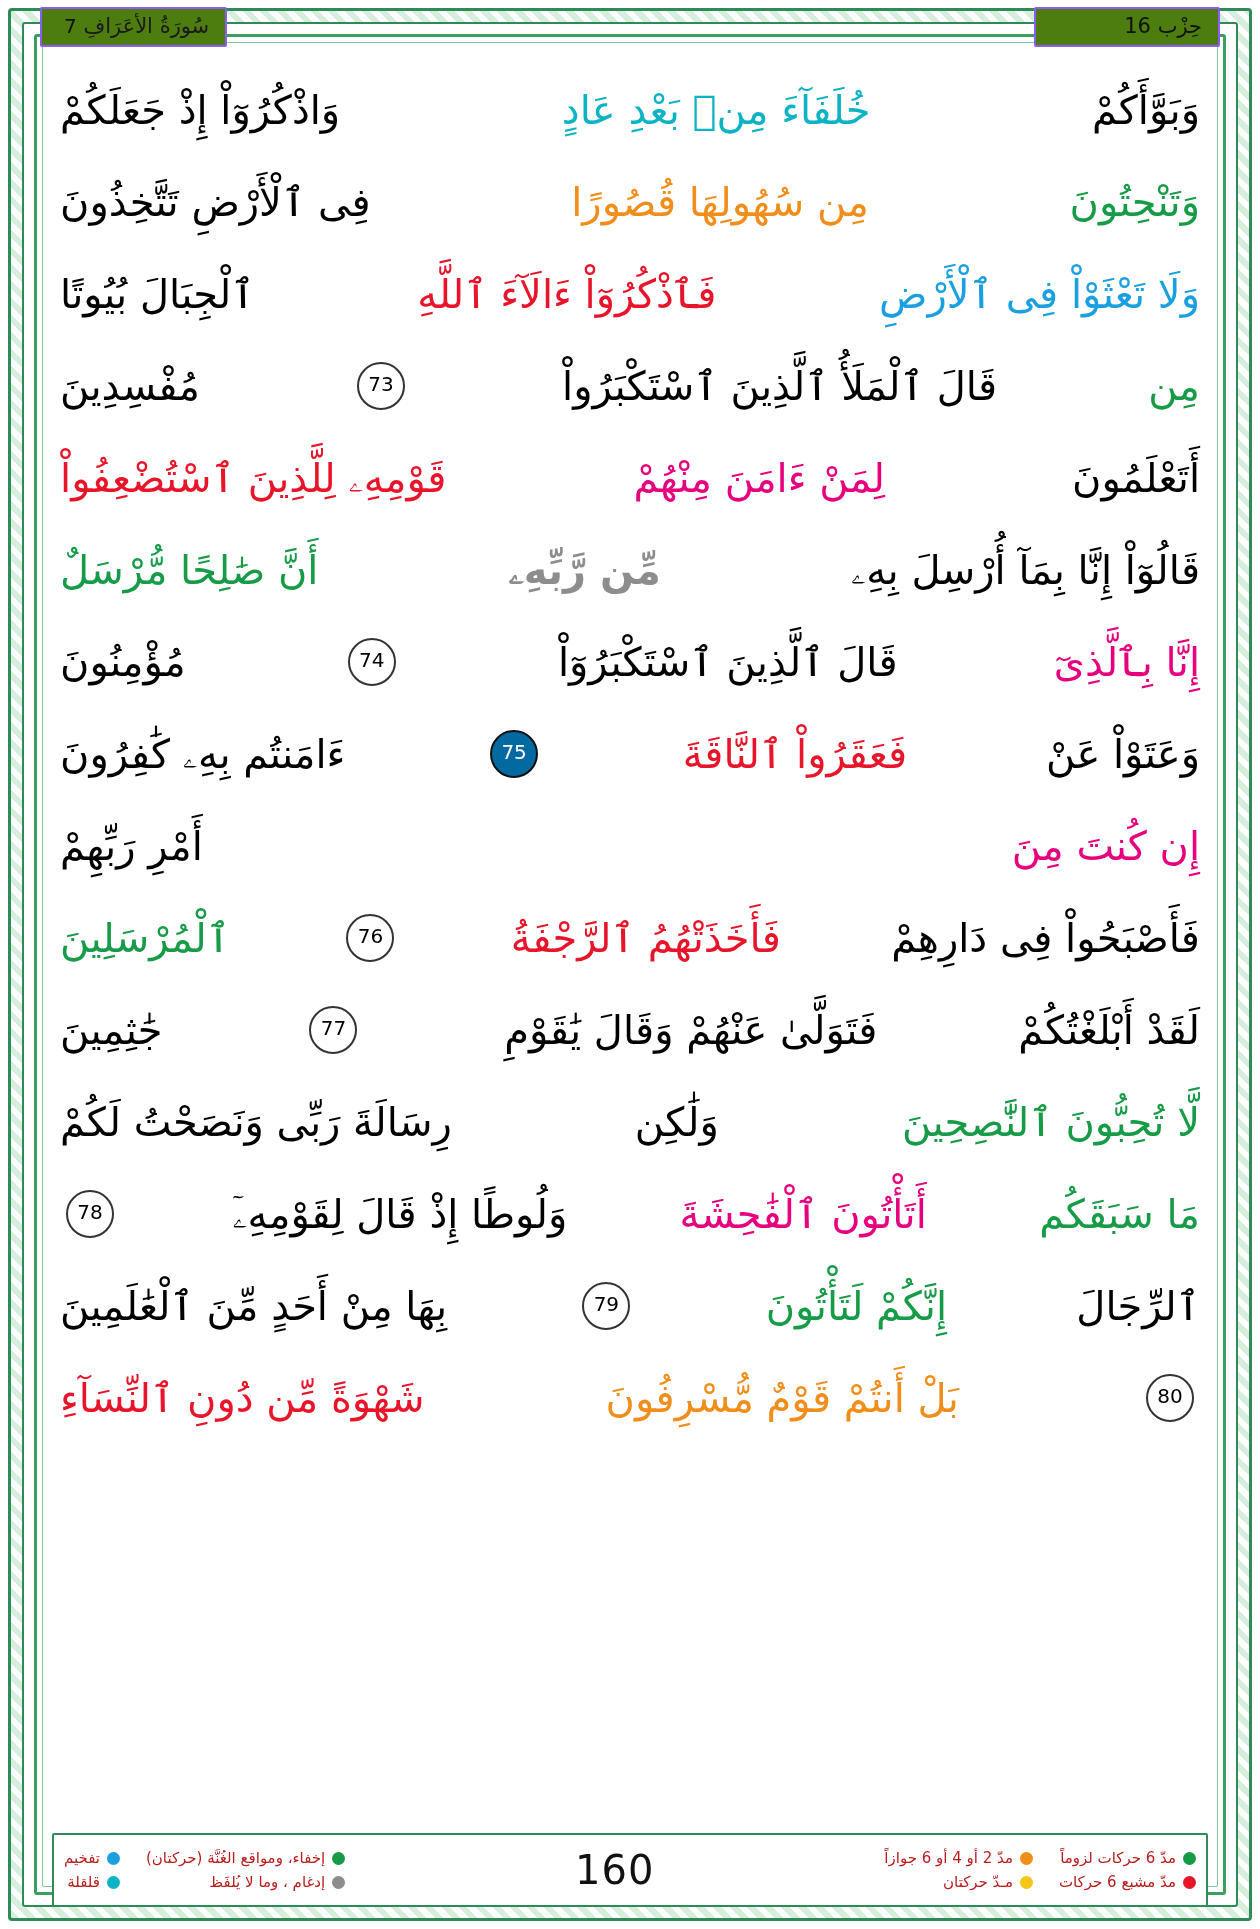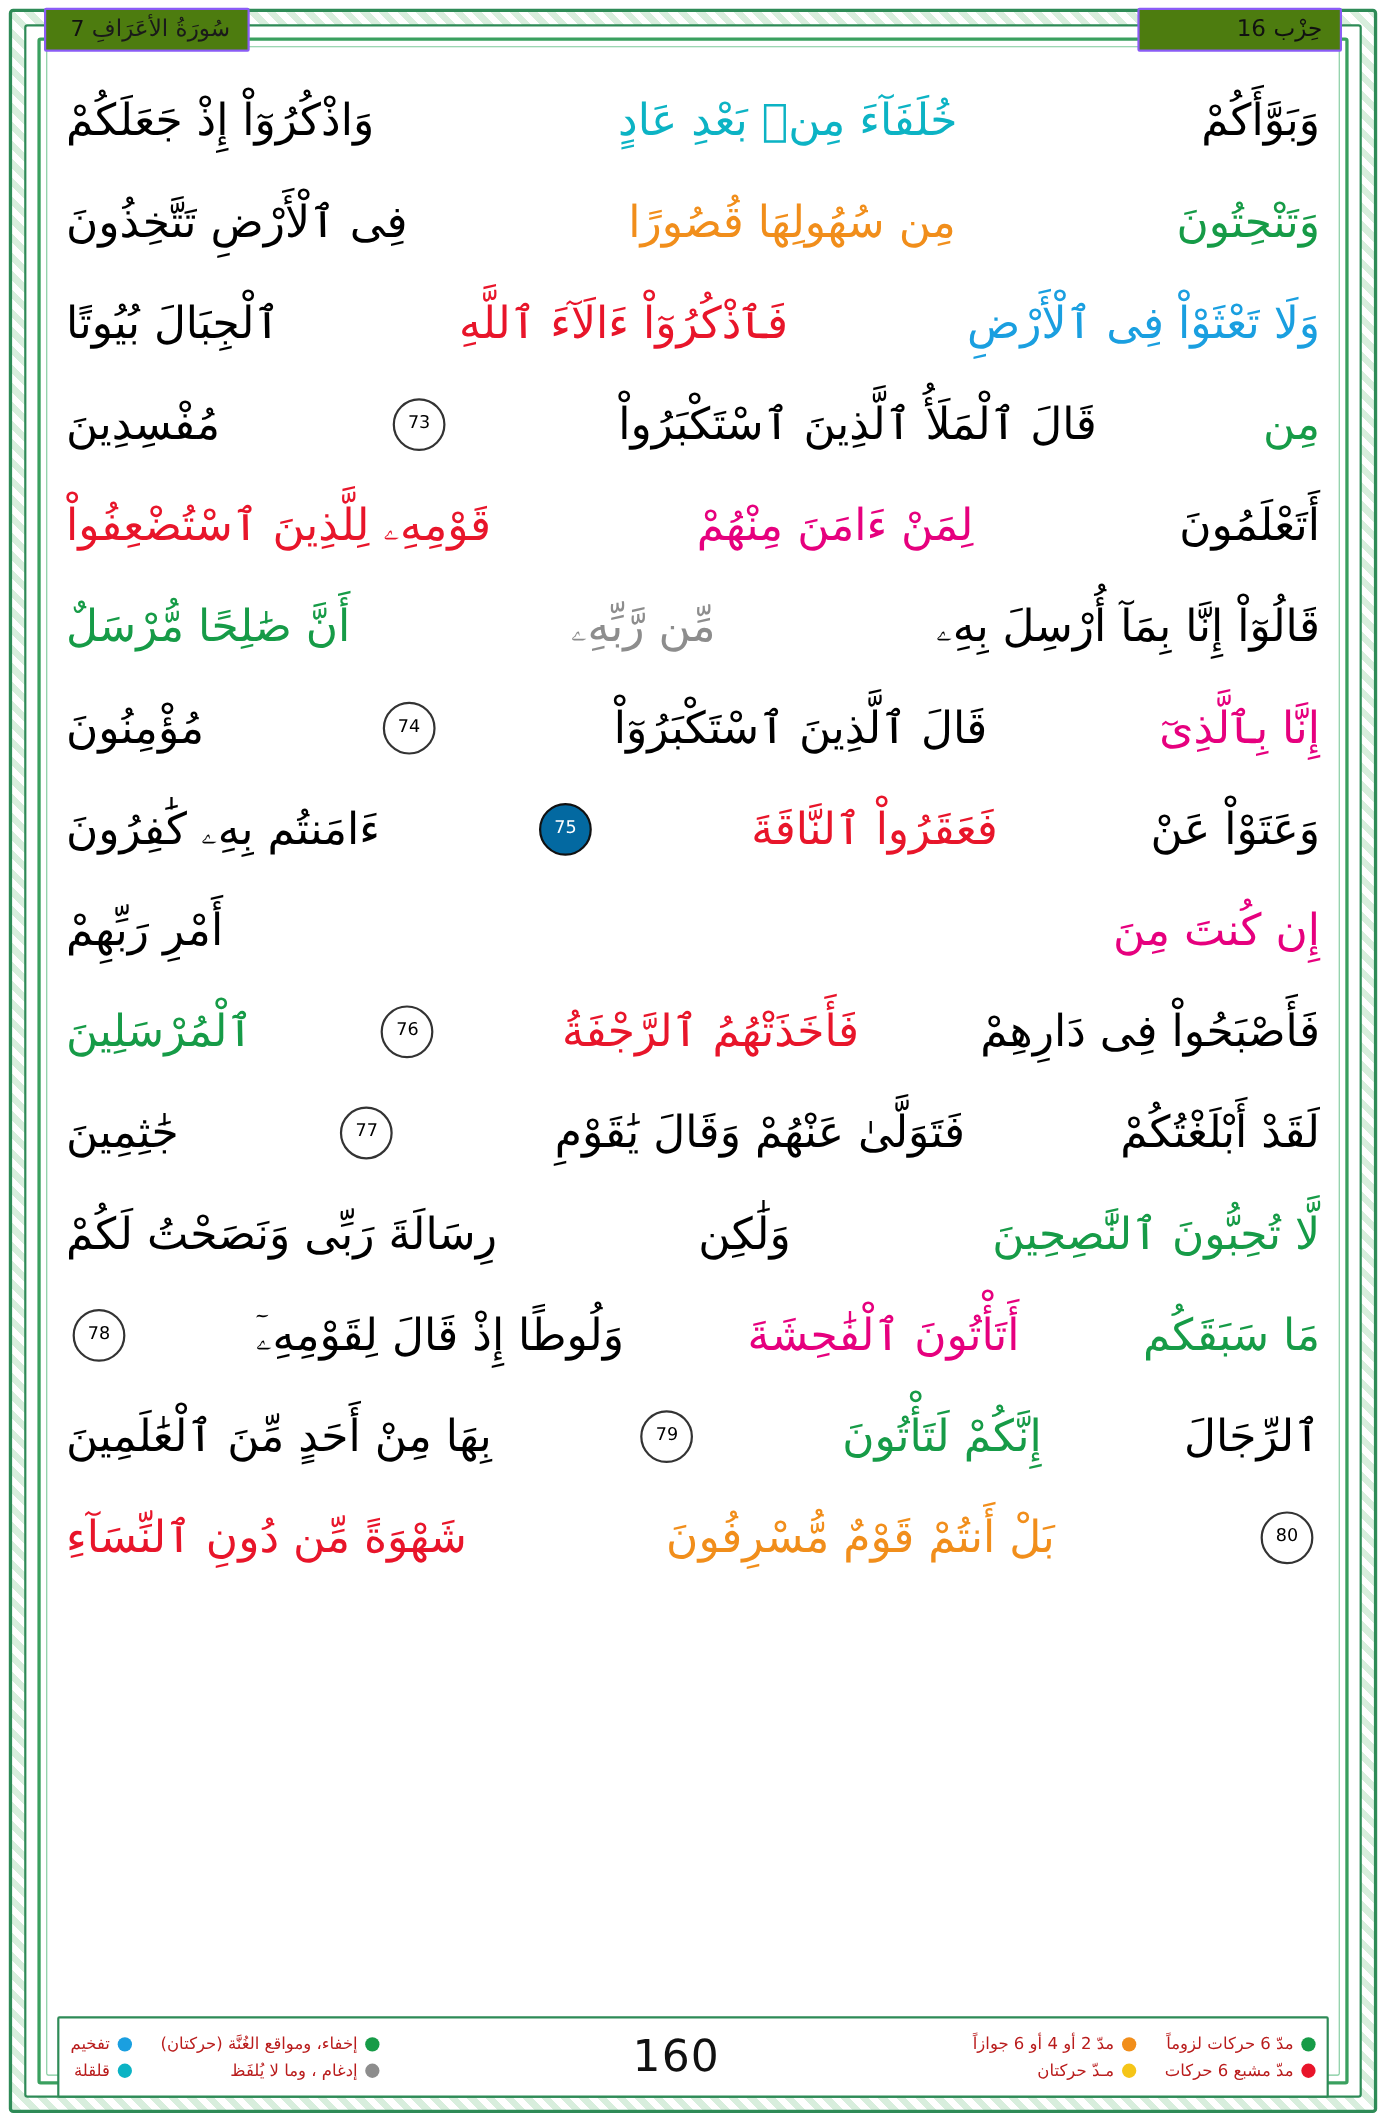--- a/index.html
+++ b/index.html
@@ -114,30 +114,30 @@
     font-family: "DejaVu Sans", sans-serif;
   }
   .ayah-line > span { display: inline-block; }
   .w { color: #000000; }
   .red   { color: #e8152a; }
   .green { color: #169b47; }
   .teal  { color: #0cb3c4; }
   .blue  { color: #1a9fe0; }
   .orange{ color: #f18e1b; }
   .pink  { color: #e6007e; }
-  .gray  { color: #8d8d8d; }
+  .gray  { color: #8d8d8d; font-weight: bold; }
 
   .ayah-marker {
     display: inline-block;
     border: 2px solid #333;
     width: 44px;
     height: 44px;
     line-height: 40px;
     text-align: center;
-    font-size: 16px;
+    font-size: 20px;
     border-radius: 50%;
     position: relative;
     color: #000;
     background: #fff;
     vertical-align: middle;
     margin: 0 6px;
   }
   .ayah-marker.filled {
     background: #0369a1;
     color: #ffffff;

